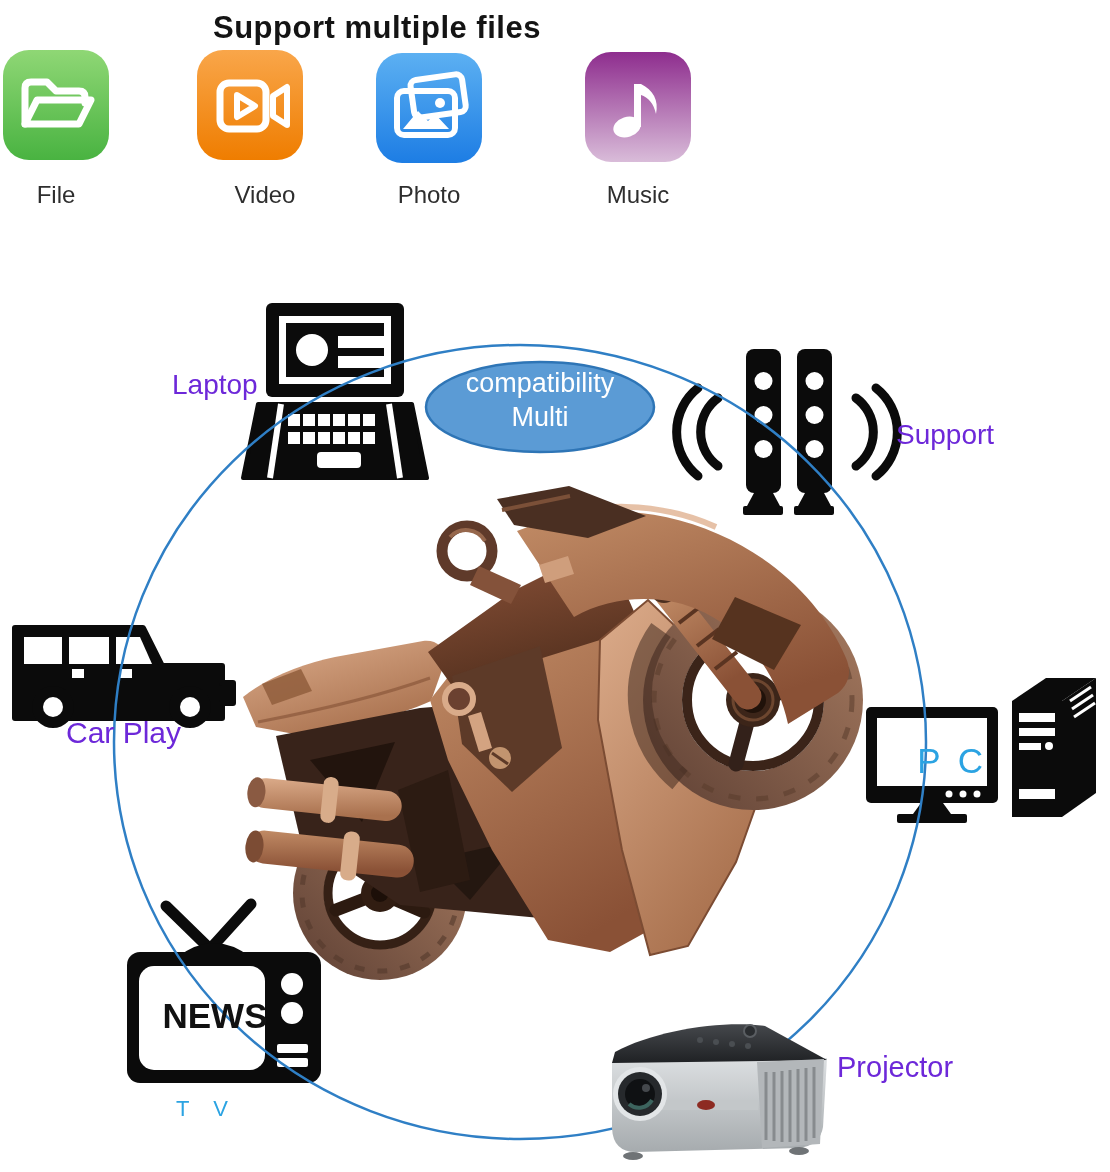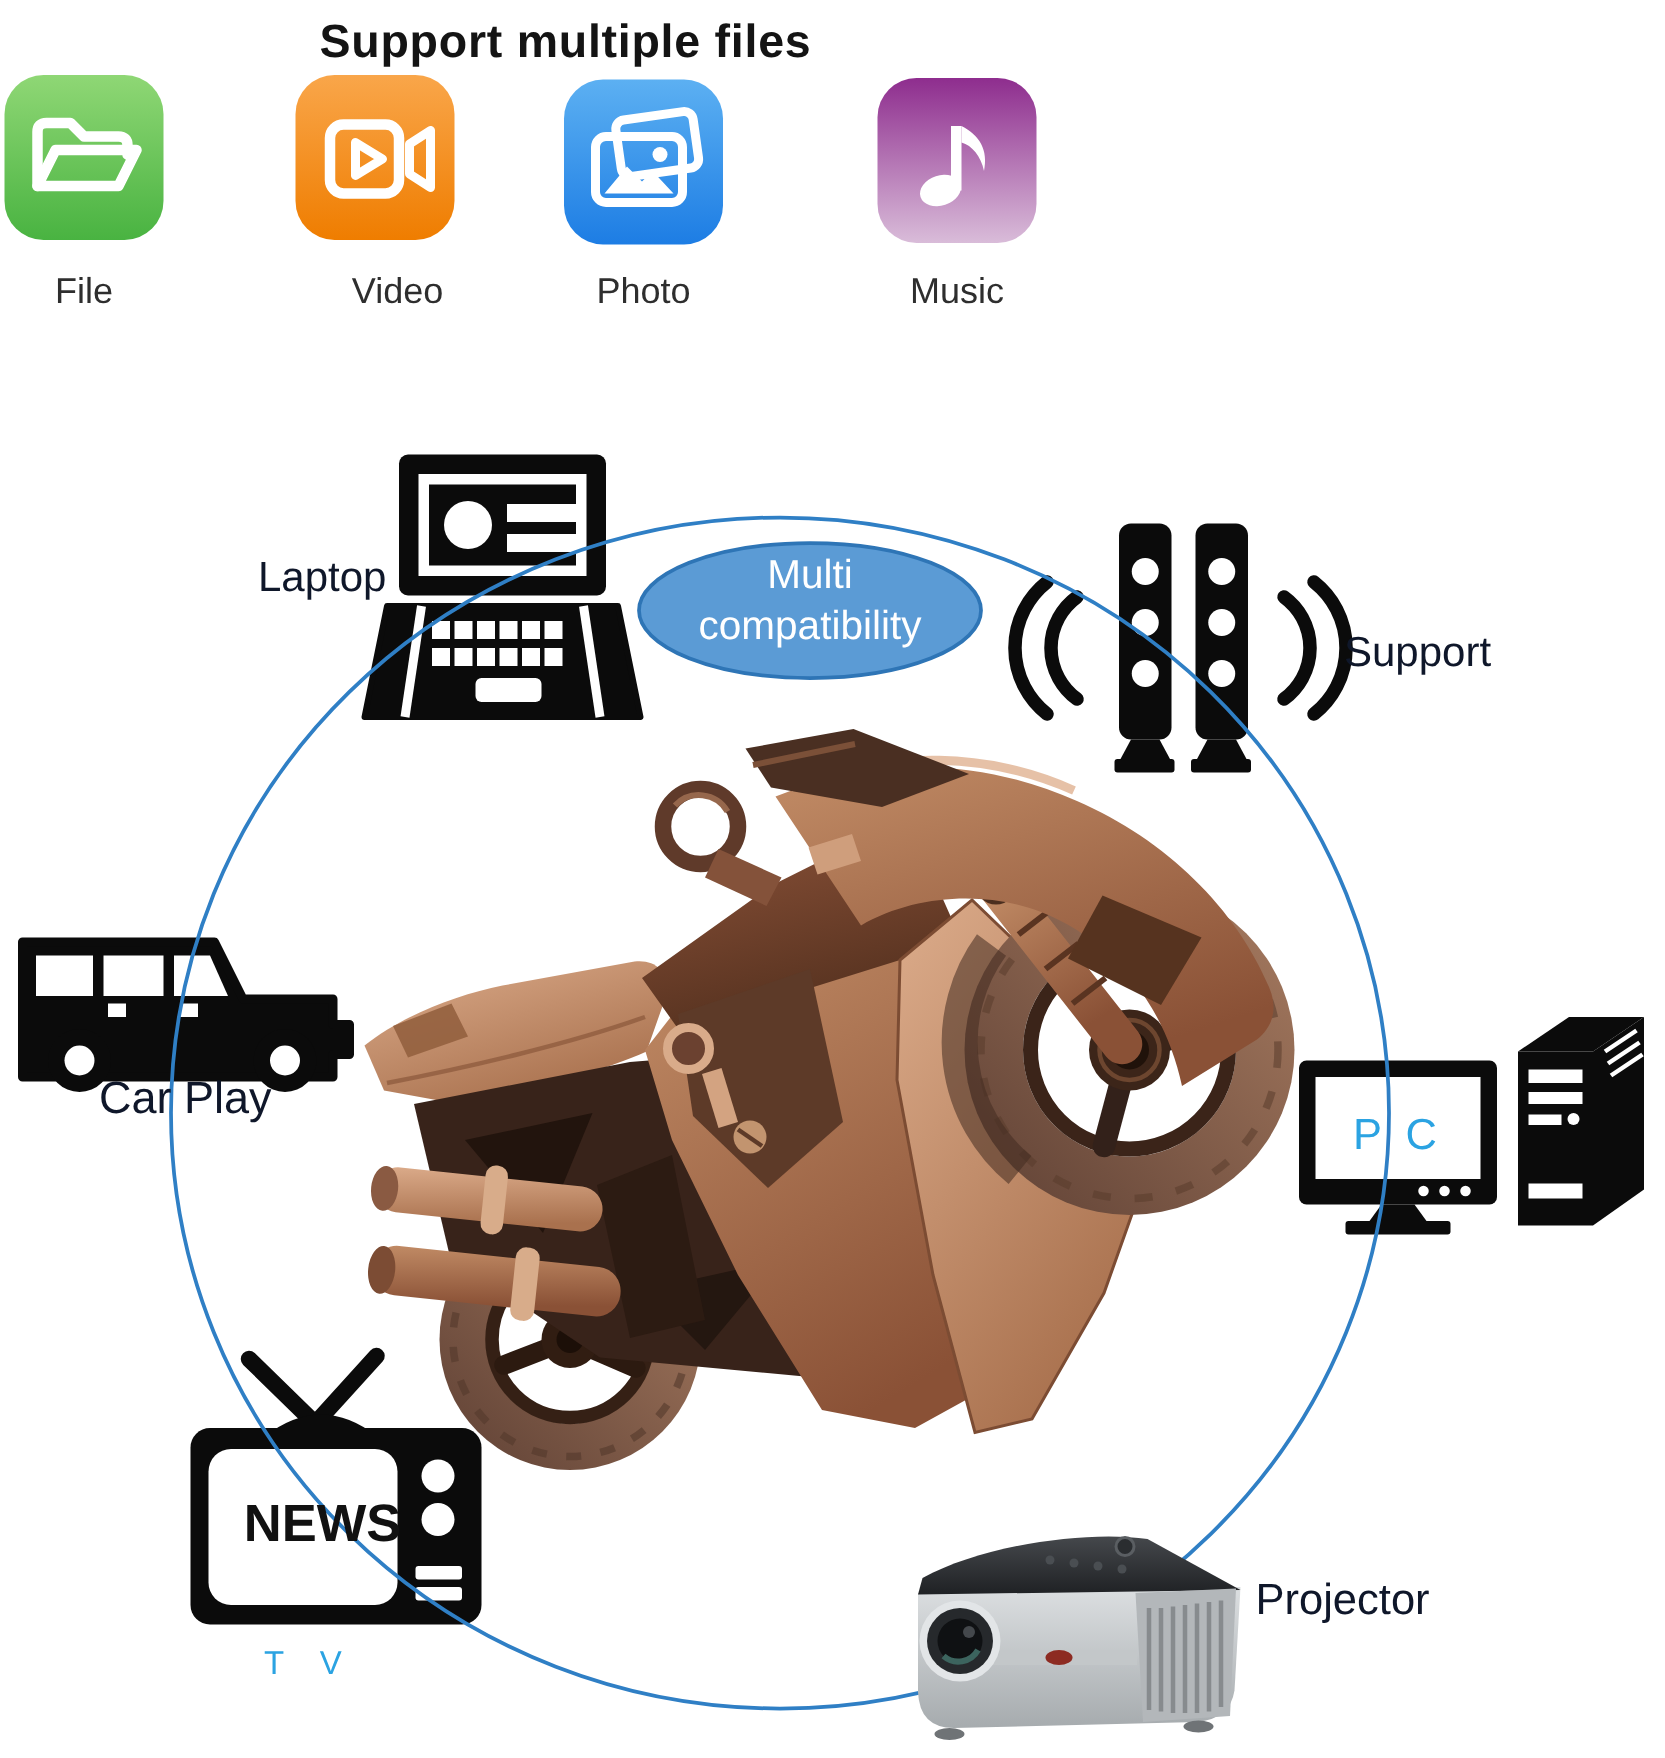--- a/index.html
+++ b/index.html
@@ -8,29 +8,29 @@
   #scene{position:absolute;left:0;top:0;}
   .hdr{position:absolute;left:213px;top:10px;font-size:31px;font-weight:bold;color:#141414;
        letter-spacing:0.5px;}
   .tile{position:absolute;width:106px;height:110px;border-radius:26px;}
   .tile svg{position:absolute;left:0;top:0;}
   .t-file {background:linear-gradient(180deg,#8fd775 0%,#49b341 100%);}
   .t-video{background:linear-gradient(180deg,#f9a64a 0%,#ef7d00 100%);}
   .t-photo{background:linear-gradient(180deg,#5cb0f2 0%,#1d7de4 100%);}
   .t-music{background:linear-gradient(180deg,#8e2d8e 0%,#d9bcd9 100%);}
   .tile-label{position:absolute;width:106px;text-align:center;font-size:24px;color:#2e2e2e;}
-  .blue{position:absolute;color:#0f172a;font-size:28px;white-space:nowrap;}
+  .blue{position:absolute;color:#6d28d9;font-size:28px;white-space:nowrap;}
   .bubble-text{position:absolute;left:426px;top:366px;width:228px;text-align:center;
                color:#ffffff;font-size:27px;line-height:34px;}
   .news{position:absolute;left:139px;top:996px;width:152px;text-align:center;
         font-size:35px;font-weight:800;color:#111111;letter-spacing:0px;}
   .tvlbl{position:absolute;left:139px;top:1096px;width:126px;text-align:center;
          font-size:22px;color:#2ba3e2;letter-spacing:9px;text-indent:9px;}
-  .pclbl{position:absolute;left:877px;top:741px;width:110px;text-align:center;
-         font-size:29px;color:#2ba3e2;letter-spacing:4px;}
+  .pclbl{position:absolute;left:877px;top:741px;width:110px;text-align:right;
+         font-size:35px;color:#2ba3e2;letter-spacing:4px;}
 </style>
 </head>
 <body>
 
 <div id="stage">
 
   <svg id="scene" width="1110" height="1172" viewBox="0 0 1110 1172">
     <defs>
       <linearGradient id="gCopLight" x1="0" y1="0" x2="0.6" y2="1">
         <stop offset="0" stop-color="#dcac8b"></stop>
@@ -312,22 +312,22 @@
       <g fill="#ffffff">
         <ellipse cx="42" cy="75" rx="14" ry="10" transform="rotate(-18 42 75)"></ellipse>
         <rect x="49" y="32" width="7" height="43"></rect>
         <path d="M56,32 C68,38 74,48 71,62 C69,52 63,45 56,43 Z"></path>
       </g>
     </svg>
   </div>
   <div class="tile-label" style="left:585px;top:181px;text-align:center;">Music</div>
 
   <div class="bubble-text">
+    <div>compatibility</div>
     <div>Multi</div>
-    <div>compatibility</div>
   </div>
 
   <div class="blue" style="left:172px;top:369px;">Laptop</div>
   <div class="blue" style="left:896px;top:419px;">Support</div>
   <div class="blue" style="left:66px;top:716px;font-size:30px;">Car Play</div>
   <div class="pclbl">P C</div>
   <div class="news">NEWS</div>
   <div class="tvlbl">T V</div>
   <div class="blue" style="left:837px;top:1051px;font-size:29px;">Projector</div>
 

